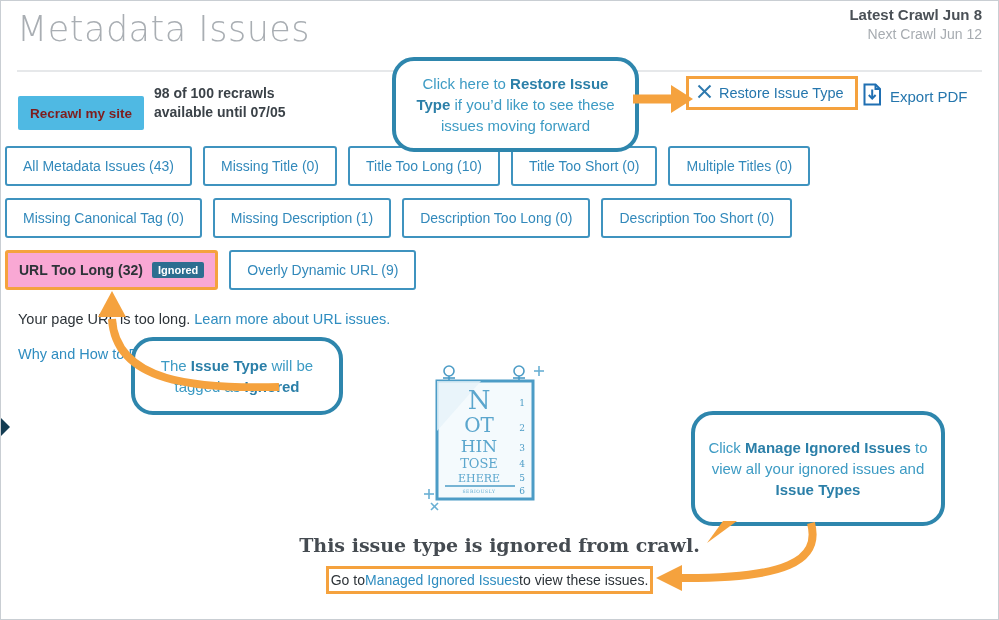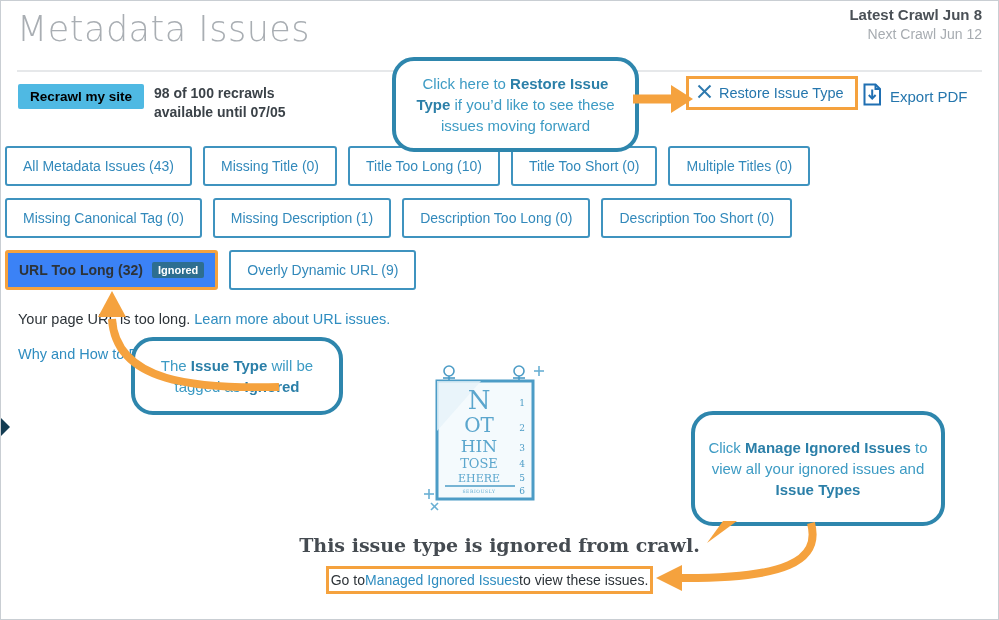--- a/index.html
+++ b/index.html
@@ -49,24 +49,24 @@
   #header-rule{
     position:absolute;
     left:16px; right:16px; top:69px;
     height:2px;
     background:#e6e8ea;
   }
 
   
   #recrawl-btn{
     position:absolute;
-    left:17px; top:83px;
-    width:126px; height:25px;
+    left:17px; top:95px;
+    width:126px; height:34px;
     background:#4fb9e3;
-    color:#000000;
+    color:#7f1d1d;
     border:none;
     border-radius:2px;
     font-family:"Liberation Sans", sans-serif;
     font-size:13.5px;
     font-weight:bold;
     cursor:pointer;
     padding:0;
   }
   #recrawl-info{
     position:absolute;
@@ -136,21 +136,21 @@
     box-sizing:border-box;
     display:flex;
     align-items:center;
     justify-content:center;
     padding:0 16px;
     white-space:nowrap;
     cursor:pointer;
   }
   .chip.active{
     border:3px solid #f5a23e;
-    background:#3b82f6;
+    background:#f9a8d4;
     color:#2d3338;
     font-weight:bold;
     padding:0 11px;
     gap:9px;
   }
   .badge-ignored{
     background:#2d6e90;
     color:#ffffff;
     font-size:11px;
     font-weight:bold;

